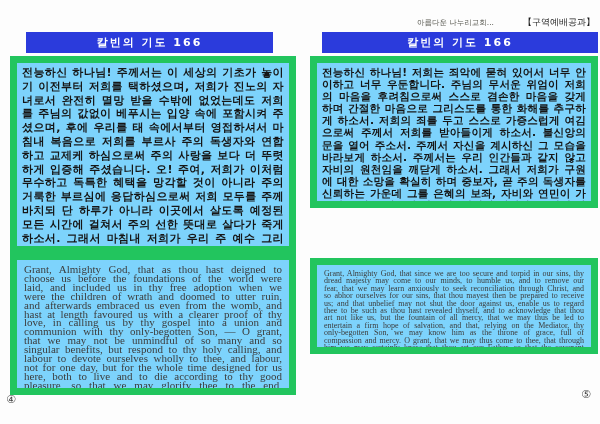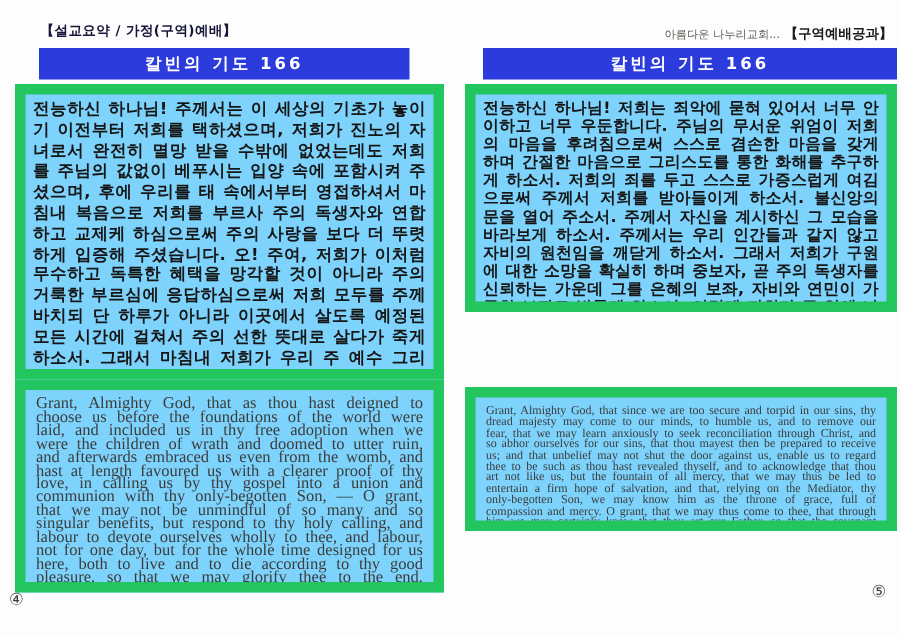--- a/index.html
+++ b/index.html
@@ -16,21 +16,21 @@
   .head-left {
     position: absolute; left: 27px; top: 14px;
     font-size: 9px; font-weight: bold; color: #16163a;
     letter-spacing: 0.3px; white-space: nowrap;
   }
   .head-right {
     position: absolute; right: 5px; top: 16px;
     font-size: 8px; color: #4a4a4a; white-space: nowrap;
   }
   .head-right .church { font-size: 7.5px; color: #5a5a52; margin-right: 3px; text-align: right; }
-  .head-right .label { font-size: 9px; font-weight: bold; color: #1a1a1a; }
+  .head-right .label { font-size: 9px; font-weight: normal; color: #1a1a1a; margin-left: 26px; }
 
   
   .banner {
     position: absolute; top: 32px; height: 21px;
     background: #2b3bdc;
     color: #ffffff; font-weight: bold; font-size: 11px;
     display: flex; align-items: center; justify-content: center;
     letter-spacing: 2px;
   }
   .banner.left  { left: 26px;  width: 247px; }
@@ -74,21 +74,20 @@
     font-family: "DejaVu Sans", sans-serif;
   }
   .pagenum.left  { left: 6px;   top: 393px; }
   .pagenum.right { left: 581px; top: 388px; }
 </style>
 </head>
 <body>
 
 <div class="sheet">
 
-  <div class="head-left">【설교요약 / 가정(구역)예배】</div>
 
   <div class="head-right">
     <span class="church">아름다운 나누리교회...</span><span class="label">【구역예배공과】</span>
   </div>
 
   <div>
     <div class="banner left">칼빈의 기도 166</div>
 
     <div class="box kr-box-left">
       <div class="kr-text">전능하신 하나님! 주께서는 이 세상의 기초가 놓이기 이전부터 저희를 택하셨으며, 저희가 진노의 자녀로서 완전히 멸망 받을 수밖에 없었는데도 저희를 주님의 값없이 베푸시는 입양 속에 포함시켜 주셨으며, 후에 우리를 태 속에서부터 영접하셔서 마침내 복음으로 저희를 부르사 주의 독생자와 연합하고 교제케 하심으로써 주의 사랑을 보다 더 뚜렷하게 입증해 주셨습니다. 오! 주여, 저희가 이처럼 무수하고 독특한 혜택을 망각할 것이 아니라 주의 거룩한 부르심에 응답하심으로써 저희 모두를 주께 바치되 단 하루가 아니라 이곳에서 살도록 예정된 모든 시간에 걸쳐서 주의 선한 뜻대로 살다가 죽게 하소서. 그래서 마침내 저희가 우리 주 예수 그리스도를 통해서 끝까지 주께 영광을 돌리게 하소서. 아멘.</div>

